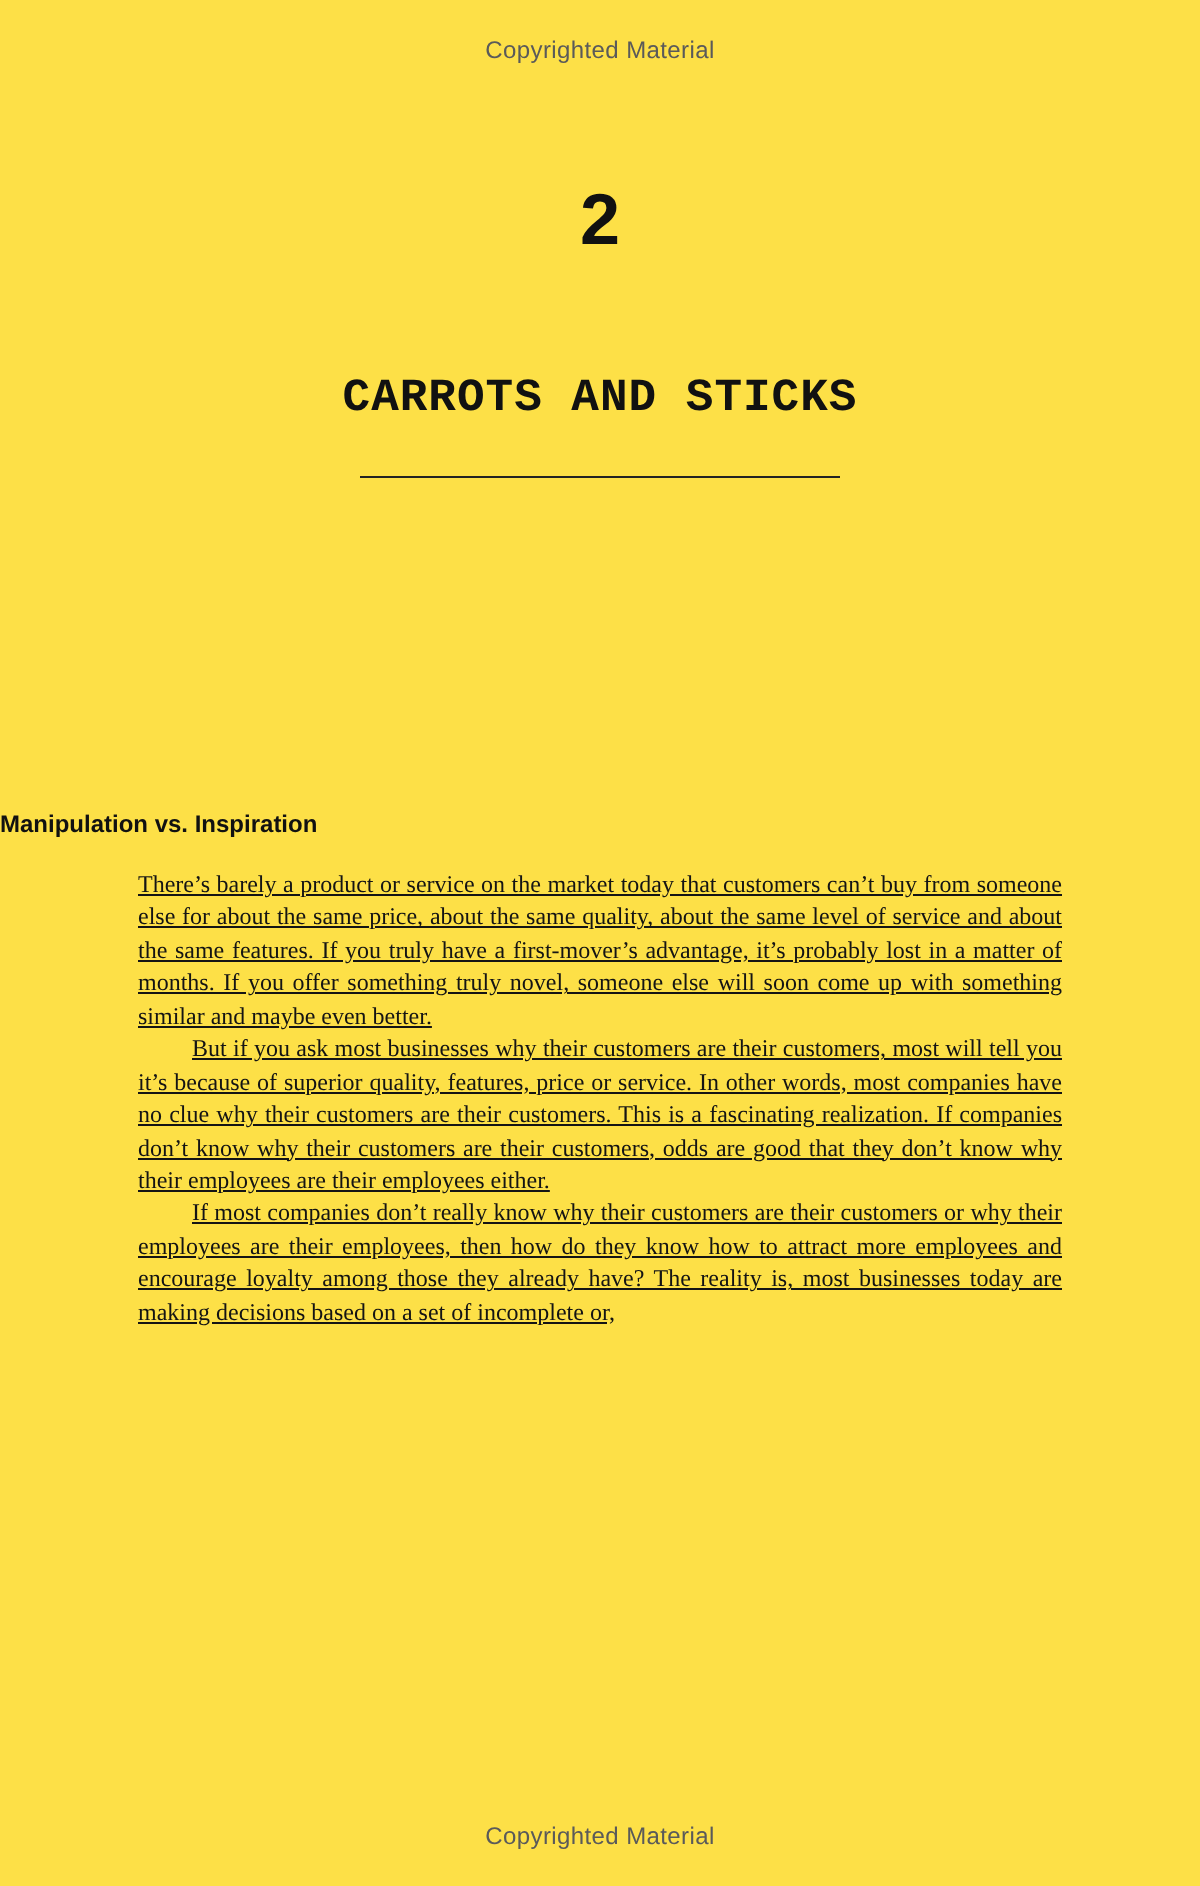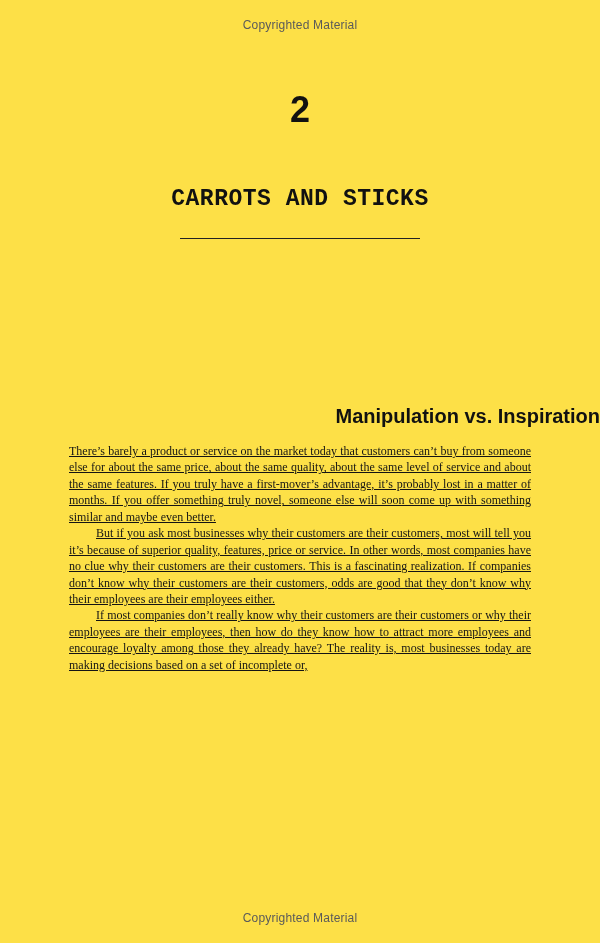--- a/index.html
+++ b/index.html
@@ -52,24 +52,24 @@
     color: #111111;
   }
   .title-rule {
     width: 240px;
     height: 1px;
     background: #222222;
     margin: 26px auto 0 auto;
   }
   .section-heading {
     margin-top: 166px;
-    text-align: right;
+    text-align: left;
     font-family: "Liberation Sans", sans-serif;
     font-weight: 700;
-    font-size: 20px;
+    font-size: 12px;
     color: #111111;
   }
   .body-text {
     width: 462px;
     margin: 15px auto 0 auto;
     font-size: 12px;
     line-height: 1.37;
     text-align: justify;
     color: #141414;
     text-decoration: underline;

